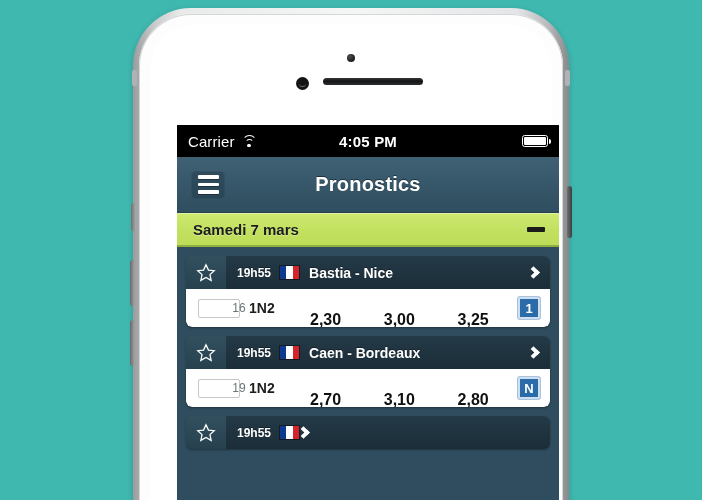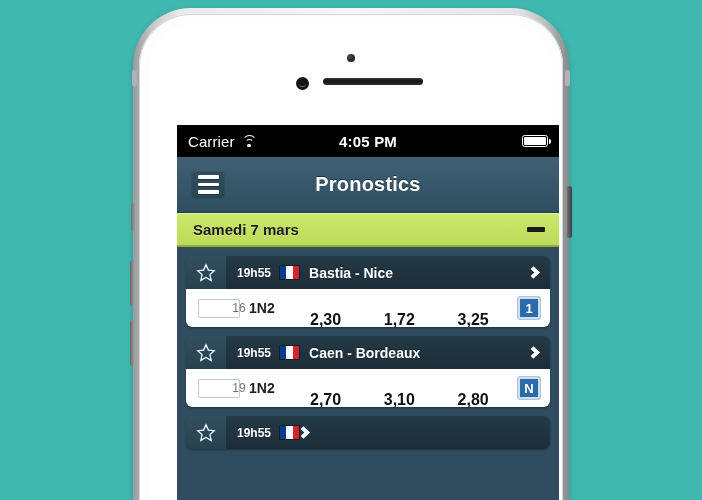--- a/index.html
+++ b/index.html
@@ -380,21 +380,21 @@
                 <span class="mteams">Bastia - Nice</span>
                 <span class="row-chev">
                   <span class="chev"></span>
                 </span>
               </div>
               <div class="odds-row">
                 <span class="odd-num">16</span>
                 <span class="odd-type">1N2</span>
                 <span class="odds-vals">
                   <span class="odd-val">2,30</span>
-                  <span class="odd-val">1,72</span>
+                  <span class="odd-val">3,00</span>
                   <span class="odd-val">3,25</span>
                 </span>
                 <span class="result-badge">1</span>
               </div>
             </div>
 
             <div class="match-card">
               <div class="match-head">
                 <div class="star-cell">
                   <svg class="star" viewBox="0 0 24 24">

